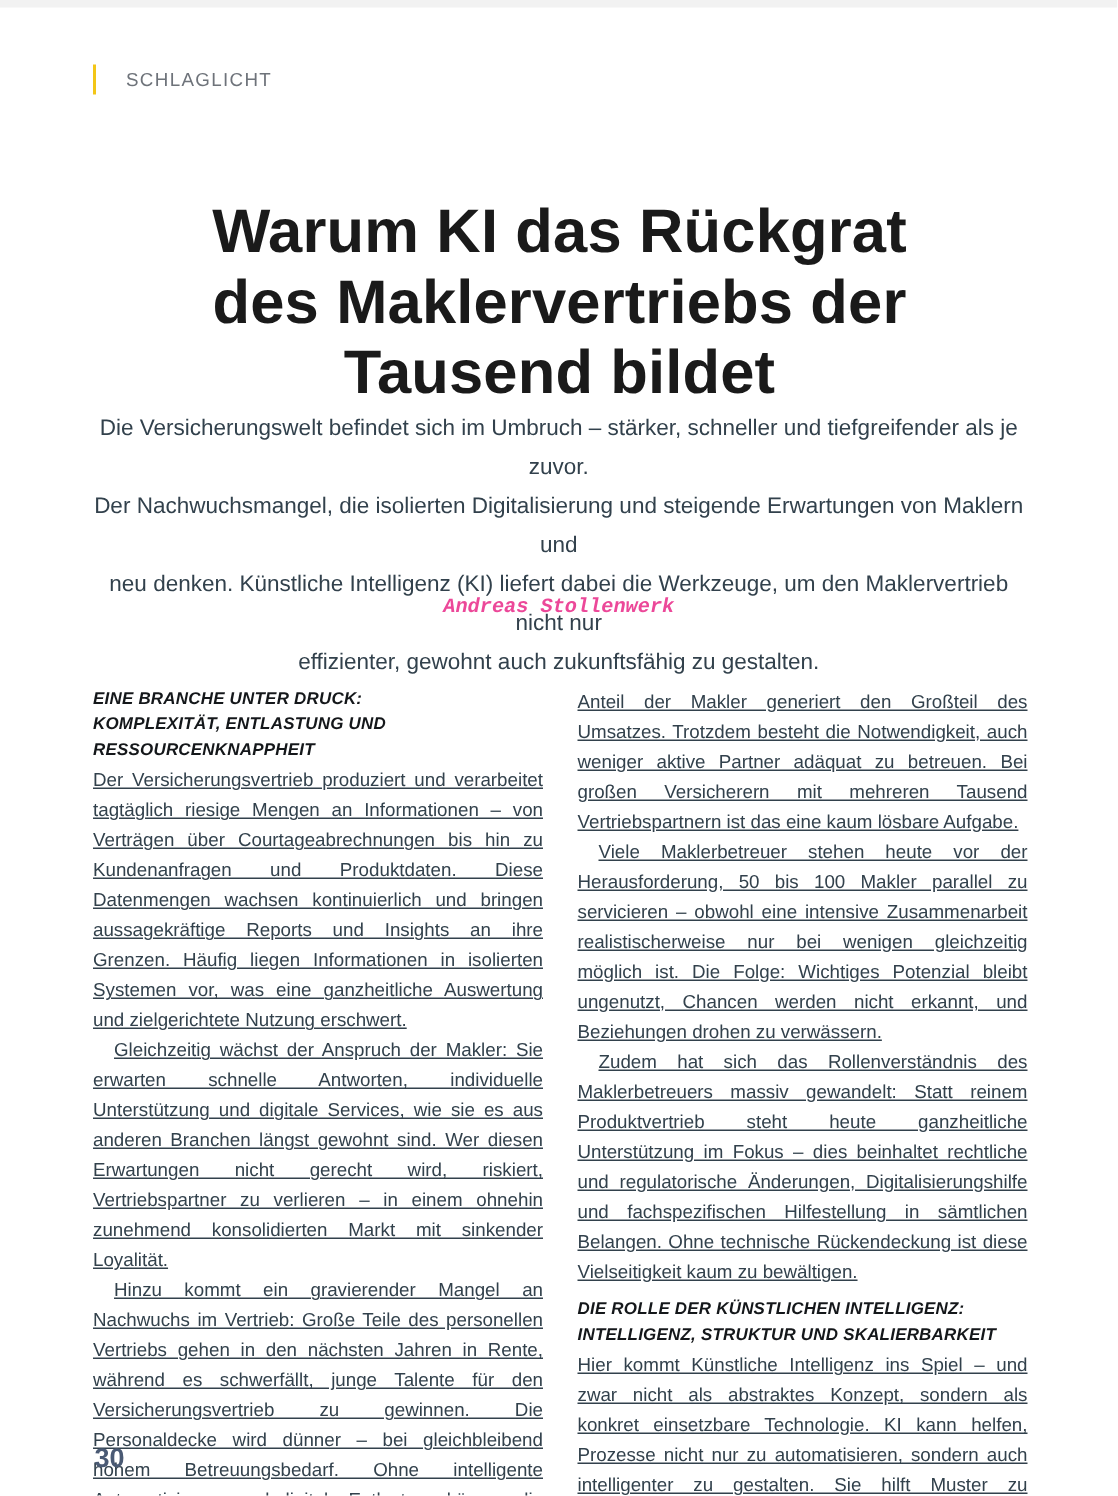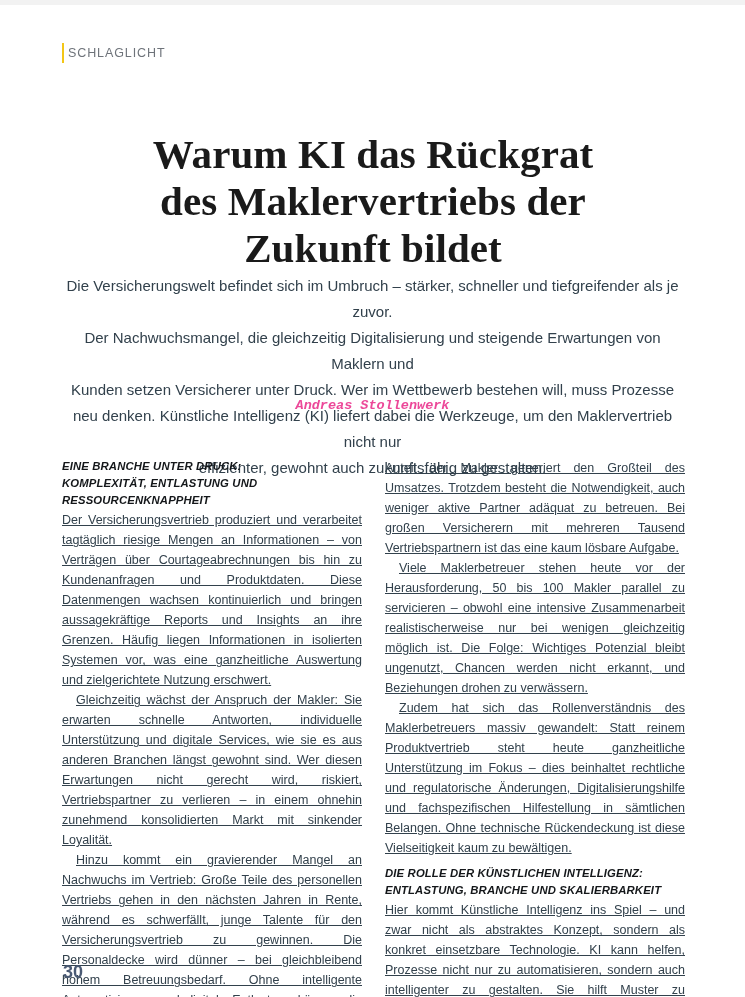--- a/index.html
+++ b/index.html
@@ -30,21 +30,21 @@
     background: #f2f2f2;
   }
 
   
   .kicker {
     position: absolute;
     top: 43px;
     left: 62px;
     display: flex;
     align-items: center;
-    gap: 4px;
+    gap: 20px;
   }
   .kicker-bar {
     width: 2px;
     height: 20px;
     background: #f3c617;
     display: block;
   }
   .kicker-label {
     font-size: 12.5px;
     letter-spacing: 0.9px;
@@ -54,21 +54,21 @@
     white-space: nowrap;
   }
 
   
   .headline {
     position: absolute;
     top: 104px;
     left: 112px;
     width: 522px;
     text-align: center;
-    font-family: Liberation Serif, serif;
+    font-family: Liberation Sans, sans-serif;
     font-weight: 700;
     font-size: 41px;
     line-height: 1.14;
     color: #1a1a1a;
     letter-spacing: 0.1px;
   }
   .headline .hl-line { display: block; }
 
   
   .lead {
@@ -159,27 +159,26 @@
   <div class="top-edge"></div>
 
   <div class="kicker">
     <span class="kicker-bar"></span>
     <span class="kicker-label">SCHLAGLICHT</span>
   </div>
 
   <h1 class="headline">
     <span class="hl-line">Warum KI das Rückgrat</span>
     <span class="hl-line">des Maklervertriebs der</span>
-    <span class="hl-line">Zukunft bildet</span>
+    <span class="hl-line">Tausend bildet</span>
   </h1>
 
   <div class="lead">
     <span class="lead-line">Die Versicherungswelt befindet sich im Umbruch – stärker, schneller und tiefgreifender als je zuvor.</span>
-    <span class="lead-line">Der Nachwuchsmangel, die gleichzeitig Digitalisierung und steigende Erwartungen von Maklern und</span>
-    <span class="lead-line">Kunden setzen Versicherer unter Druck. Wer im Wettbewerb bestehen will, muss Prozesse</span>
+    <span class="lead-line">Der Nachwuchsmangel, die isolierten Digitalisierung und steigende Erwartungen von Maklern und</span>
     <span class="lead-line">neu denken. Künstliche Intelligenz (KI) liefert dabei die Werkzeuge, um den Maklervertrieb nicht nur</span>
     <span class="lead-line">effizienter, gewohnt auch zukunftsfähig zu gestalten.</span>
   </div>
 
   <div class="byline">Andreas Stollenwerk</div>
 
   <div class="columns">
 
     <div class="col">
       <div class="sec-head">
@@ -192,21 +191,21 @@
 
     </div>
 
     <div class="col">
       <p class="body cont">Anteil der Makler generiert den Großteil des Umsatzes. Trotzdem besteht die Notwendigkeit, auch weniger aktive Partner adäquat zu betreuen. Bei großen Versicherern mit mehreren Tausend Vertriebspartnern ist das eine kaum lösbare Aufgabe.</p>
       <p class="body">Viele Maklerbetreuer stehen heute vor der Herausforderung, 50 bis 100 Makler parallel zu servicieren – obwohl eine intensive Zusammenarbeit realistischerweise nur bei wenigen gleichzeitig möglich ist. Die Folge: Wichtiges Potenzial bleibt ungenutzt, Chancen werden nicht erkannt, und Beziehungen drohen zu verwässern.</p>
       <p class="body">Zudem hat sich das Rollenverständnis des Maklerbetreuers massiv gewandelt: Statt reinem Produktvertrieb steht heute ganzheitliche Unterstützung im Fokus – dies beinhaltet rechtliche und regulatorische Änderungen, Digitalisierungshilfe und fachspezifischen Hilfestellung in sämtlichen Belangen. Ohne technische Rückendeckung ist diese Vielseitigkeit kaum zu bewältigen.</p>
 
       <div class="sec-head spaced">
         <span class="sec-head-line">DIE ROLLE DER KÜNSTLICHEN INTELLIGENZ:</span>
-        <span class="sec-head-line">ENTLASTUNG, BRANCHE UND SKALIERBARKEIT</span>
+        <span class="sec-head-line">INTELLIGENZ, STRUKTUR UND SKALIERBARKEIT</span>
       </div>
       <p class="body cont">Hier kommt Künstliche Intelligenz ins Spiel – und zwar nicht als abstraktes Konzept, sondern als konkret einsetzbare Technologie. KI kann helfen, Prozesse nicht nur zu automatisieren, sondern auch intelligenter zu gestalten. Sie hilft Muster zu erkennen, priorisiert Aufgaben, personalisiert Kommunikation und unterstützt so sowohl die zentrale Vertriebssteuerung als auch den individuellen Betreuer.</p>
     </div>
 
   </div>
 
   <div class="page-number">30</div>
 
 </div>
 

